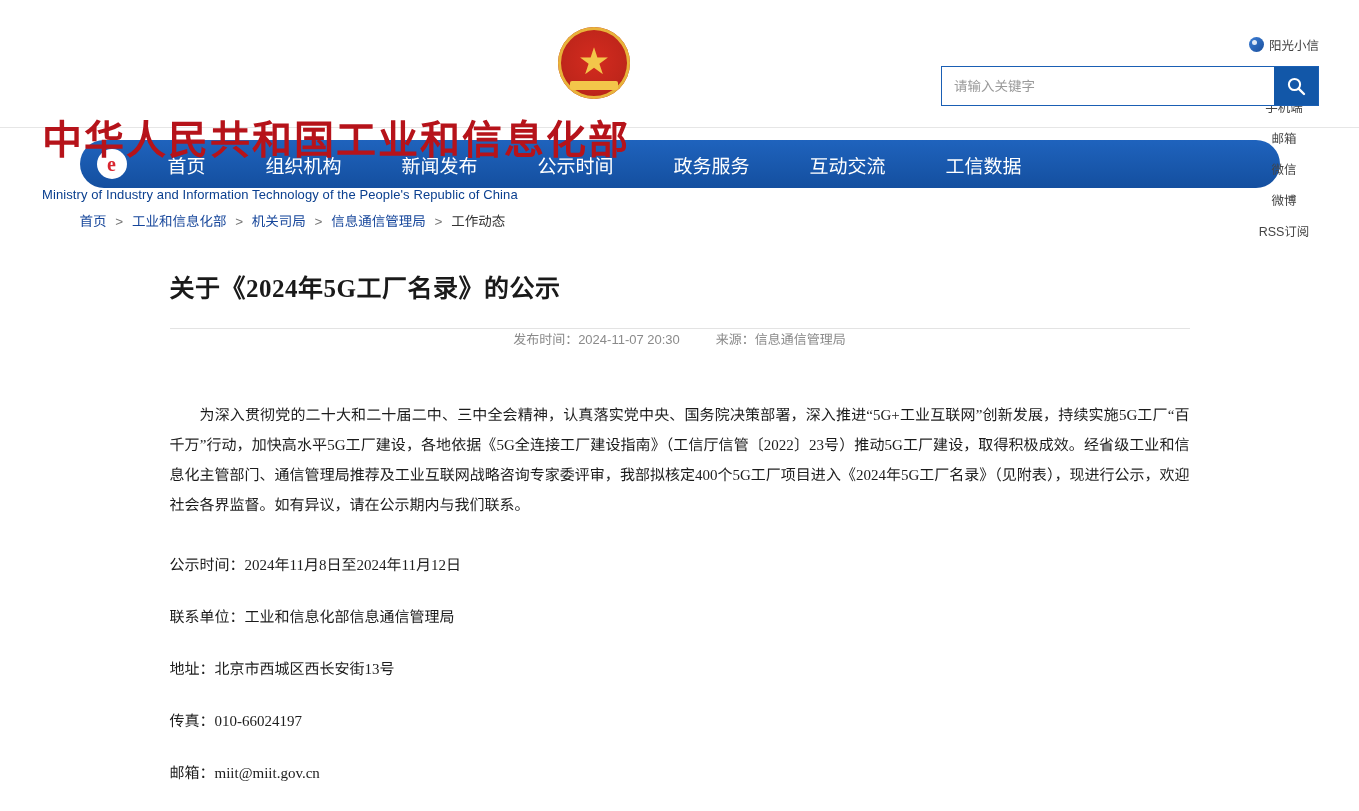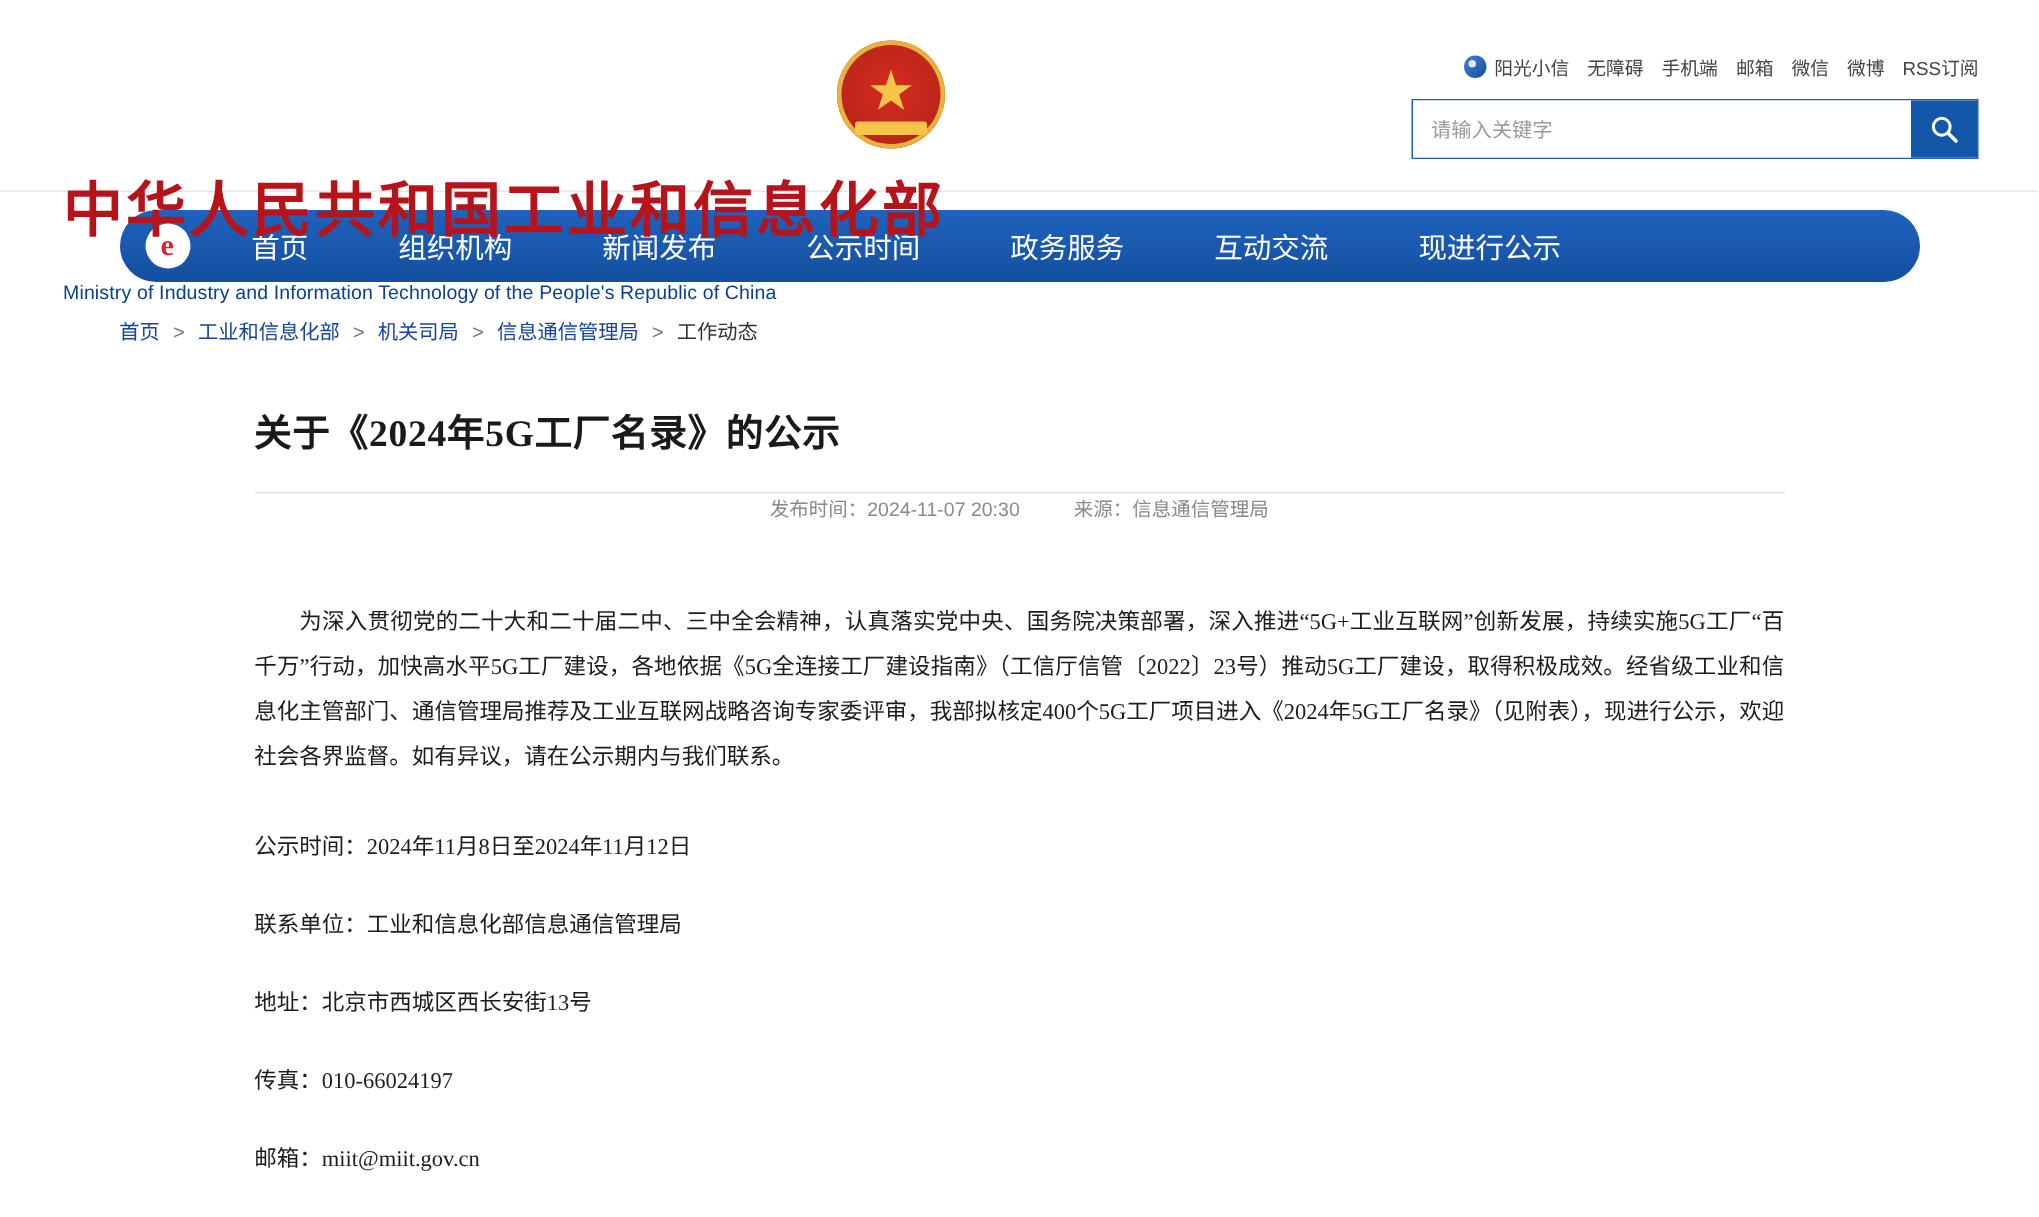--- a/index.html
+++ b/index.html
@@ -77,20 +77,21 @@
   
   .toplinks {
     position: absolute;
     right: 40px;
     top: 35px;
     display: flex;
     align-items: center;
     gap: 12px;
     font-size: 12.5px;
     color: #444;
+    flex-direction: column;
   }
   .toplinks a { color: #444; text-decoration: none; }
   .toplinks .sun-item { display: flex; align-items: center; gap: 5px; }
   .sun-icon {
     width: 15px; height: 15px;
     border-radius: 50%;
     background: linear-gradient(135deg,#3d7fd6,#1a4f9c);
     position: relative;
     display: inline-block;
   }
@@ -257,21 +258,21 @@
   <div class="nav">
     <div class="nav-logo">
         <span>e</span>
       </div>
     <a href="#">首页</a>
     <a href="#">组织机构</a>
     <a href="#">新闻发布</a>
     <a href="#">公示时间</a>
     <a href="#">政务服务</a>
     <a href="#">互动交流</a>
-    <a href="#">现进行公示</a>
+    <a href="#">工信数据</a>
   </div>
 
   <div class="breadcrumb">
     <a href="#">首页</a>
     <span class="sep">&gt;</span>
     <a href="#">工业和信息化部</a>
     <span class="sep">&gt;</span>
     <a href="#">机关司局</a>
     <span class="sep">&gt;</span>
     <a href="#">信息通信管理局</a>

